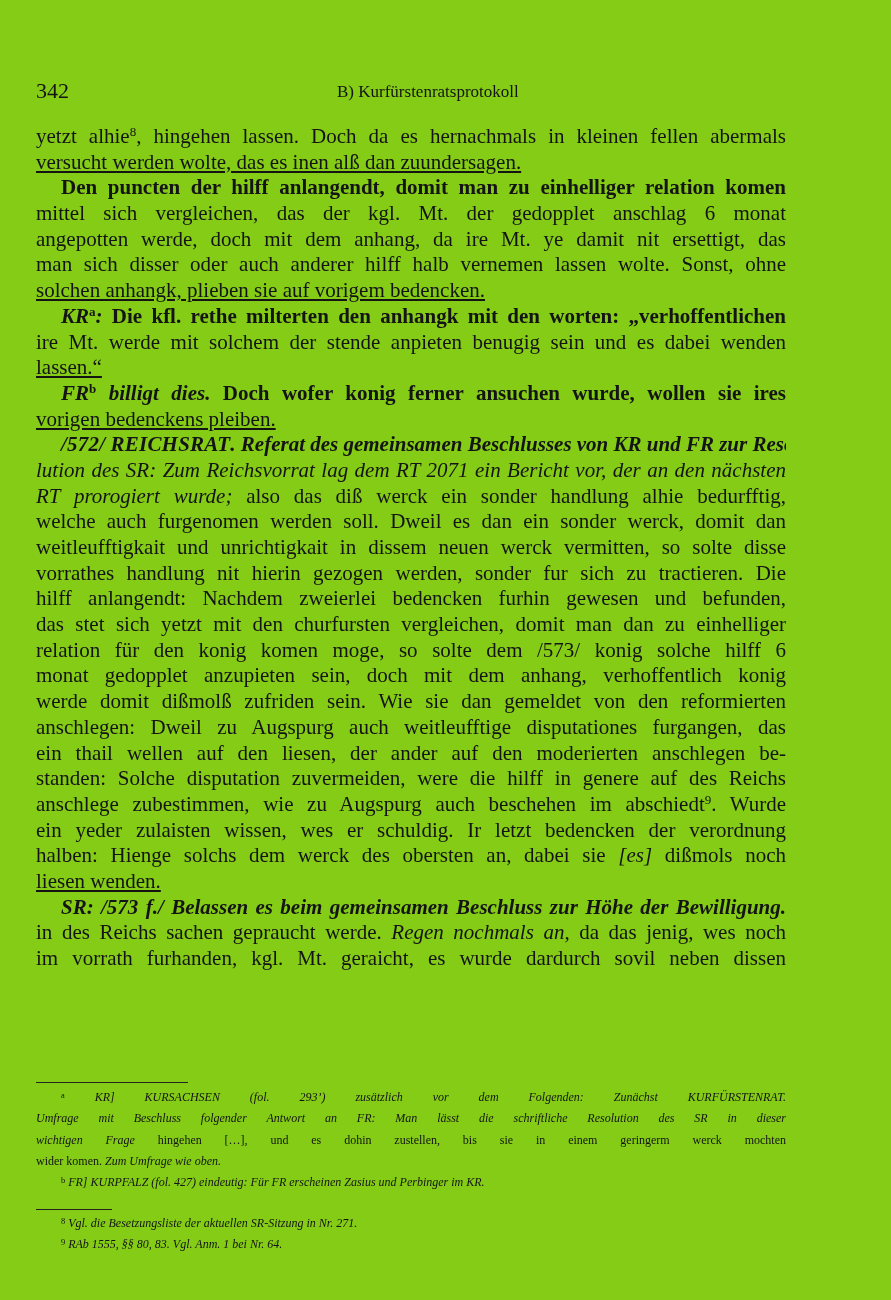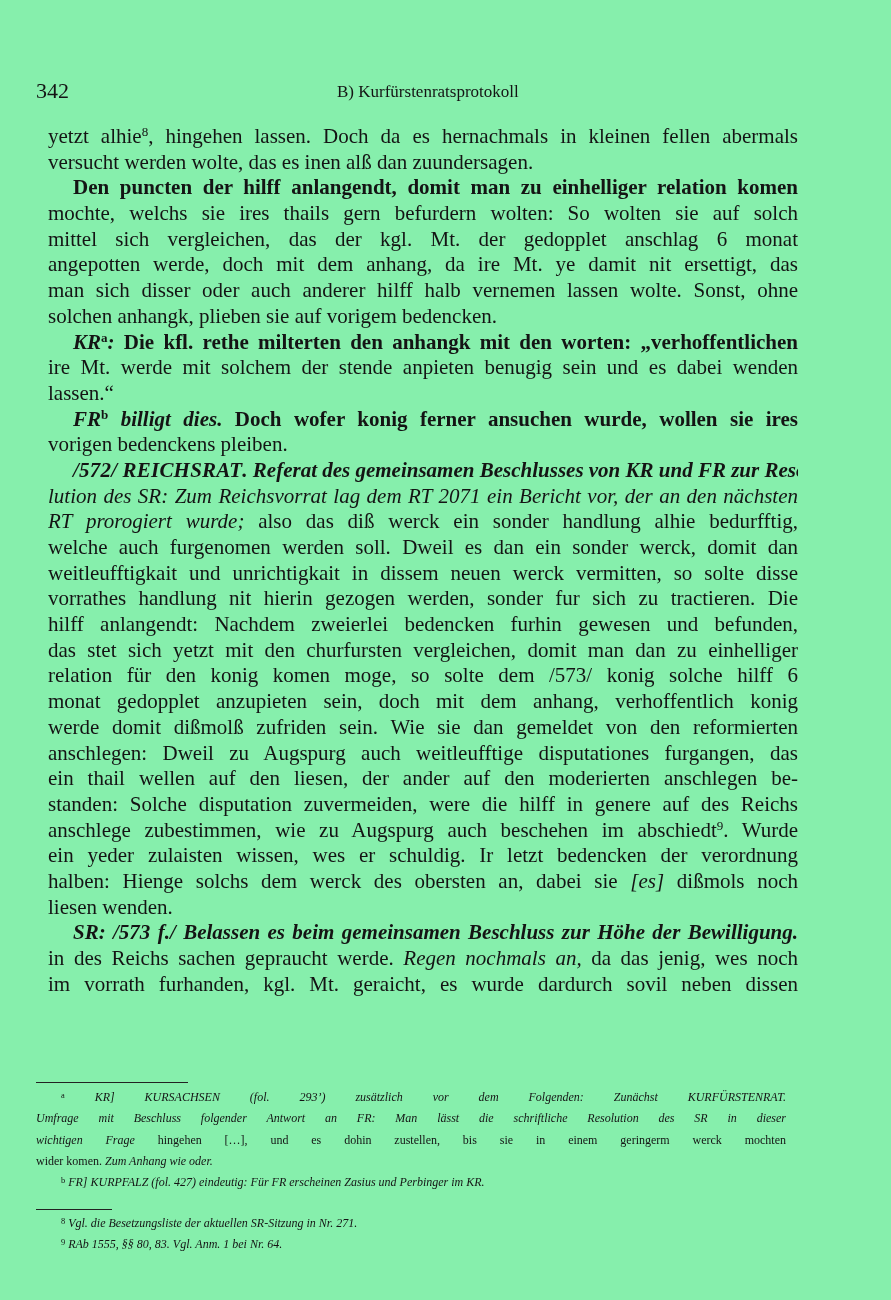--- a/index.html
+++ b/index.html
@@ -1,25 +1,25 @@
 <!DOCTYPE html>
 <html><head>
 <meta charset="utf-8">
 <style>
   html, body { margin: 0; padding: 0; background: #ffffff; }
   body { width: 891px; height: 1300px; position: relative; overflow: hidden;
          font-family: "Liberation Serif", "DejaVu Serif", serif; color: #141414; }
-  .page { position: absolute; left: 0; top: 0; width: 891px; height: 1300px; background: #86efac; }
+  .page { position: absolute; left: 0; top: 0; width: 891px; height: 1300px; background: #84cc16; }
   .running-head { position: absolute; top: 78px; left: 36px; width: 750px; height: 26px; }
   .page-number { position: absolute; left: 0; top: 0; font-size: 22px; line-height: 26px; }
   .head-title { position: absolute; left: 273px; top: 2px; font-size: 17px; line-height: 24px; margin-left: 28px; }
-  .body-text { position: absolute; left: 48px; top: 124px; width: 750px; }
+  .body-text { position: absolute; left: 36px; top: 124px; width: 750px; }
   .line { display: block; height: 25.7px; line-height: 25.7px; font-size: 21px;
           white-space: nowrap; text-align: justify; text-align-last: justify; overflow: hidden; }
-  .line.last { text-align-last: left; }
+  .line.last { text-align-last: left; text-decoration: underline; }
   .line.indent { padding-left: 25px; font-weight: bold; }
   .i { font-style: italic; }
   .sc { font-style: italic; letter-spacing: 0.2px; margin-top: 25px; }
   sup { font-size: 0.62em; line-height: 0; vertical-align: 0.55em; }
   .fn-rule { position: absolute; left: 36px; height: 1px; background: #222; }
   .fn-rule.one { top: 1082px; width: 152px; }
   .fn-rule.two { top: 1209px; width: 76px; }
   .footnotes { position: absolute; left: 36px; width: 750px; }
   .footnotes.one { top: 1087px; }
   .footnotes.two { top: 1213px; }
@@ -36,21 +36,20 @@
 
   <div class="running-head">
     <span class="page-number">342</span>
     <span class="head-title">B) Kurfürstenratsprotokoll</span>
   </div>
 
   <div class="body-text">
     <span class="line"><span>yetzt alhie</span><sup>8</sup><span>, hingehen lassen. Doch da es hernachmals in kleinen fellen abermals</span></span>
     <span class="line last">versucht werden wolte, das es inen alß dan zuundersagen.</span>
     <span class="line indent">Den puncten der hilff anlangendt, domit man zu einhelliger relation komen</span>
-    <span class="line">mochte, welchs sie ires thails gern befurdern wolten: So wolten sie auf solch</span>
     <span class="line">mittel sich vergleichen, das der kgl. Mt. der gedopplet anschlag 6 monat</span>
     <span class="line">angepotten werde, doch mit dem anhang, da ire Mt. ye damit nit ersettigt, das</span>
     <span class="line">man sich disser oder auch anderer hilff halb vernemen lassen wolte. Sonst, ohne</span>
     <span class="line last">solchen anhangk, plieben sie auf vorigem bedencken.</span>
     <span class="line indent"><span class="i">KR</span><sup>a</sup><span class="i">:</span><span> Die kfl. rethe milterten den anhangk mit den worten: „verhoffentlichen</span></span>
     <span class="line">ire Mt. werde mit solchem der stende anpieten benugig sein und es dabei wenden</span>
     <span class="line last">lassen.“</span>
     <span class="line indent"><span class="i">FR</span><sup>b</sup><span class="i"> billigt dies.</span><span> Doch wofer konig ferner ansuchen wurde, wollen sie ires</span></span>
     <span class="line last">vorigen bedenckens pleiben.</span>
     <span class="line indent i"><span class="sc">/572/ REICHSRAT</span><span>. Referat des gemeinsamen Beschlusses von KR und FR zur Reso-</span></span>
@@ -74,21 +73,21 @@
     <span class="line indent i">SR: /573 f./ Belassen es beim gemeinsamen Beschluss zur Höhe der Bewilligung.</span>
     <span class="line"><span>in des Reichs sachen gepraucht werde. </span><span class="i">Regen nochmals an,</span><span> da das jenig, wes noch</span></span>
     <span class="line">im vorrath furhanden, kgl. Mt. geraicht, es wurde dardurch sovil neben dissen</span>
   </div>
 
   <div class="fn-rule one"></div>
   <div class="footnotes one">
     <span class="fline indent i"><span class="fmark">a</span> <span>KR] KURSACHSEN (fol. 293’) zusätzlich vor dem Folgenden: Zunächst KURFÜRSTENRAT.</span></span>
     <span class="fline i">Umfrage mit Beschluss folgender Antwort an FR: Man lässt die schriftliche Resolution des SR in dieser</span>
     <span class="fline"><span class="i">wichtigen Frage</span><span> hingehen […], und es dohin zustellen, bis sie in einem geringerm werck mochten</span></span>
-    <span class="fline last"><span>wider komen. </span><span class="i">Zum Anhang wie oder.</span></span>
+    <span class="fline last"><span>wider komen. </span><span class="i">Zum Umfrage wie oben.</span></span>
     <span class="fline indent last i"><span class="fmark">b</span> <span>FR] KURPFALZ (fol. 427) eindeutig: Für FR erscheinen Zasius und Perbinger im KR.</span></span>
   </div>
 
   <div class="fn-rule two"></div>
   <div class="footnotes two">
     <span class="fline indent last i"><span class="fmark">8</span> <span>Vgl. die Besetzungsliste der aktuellen SR-Sitzung in Nr. 271.</span></span>
     <span class="fline indent last i"><span class="fmark">9</span> <span>RAb 1555, §§ 80, 83. Vgl. Anm. 1 bei Nr. 64.</span></span>
   </div>
 
 </div>

